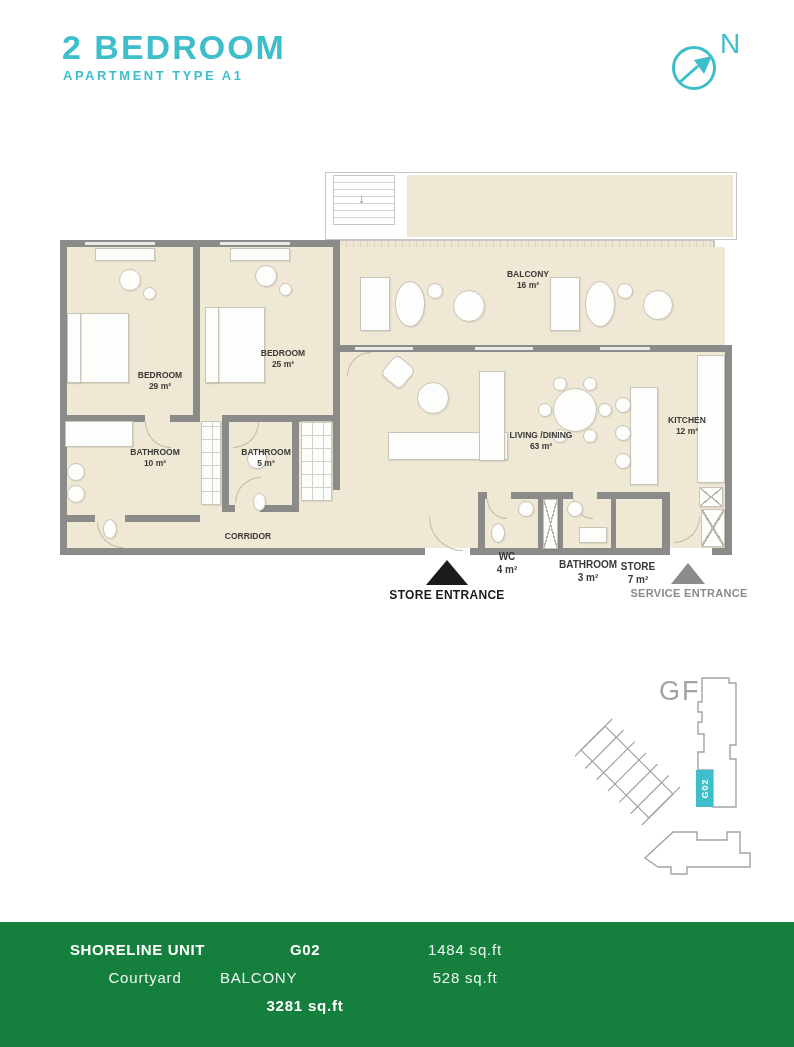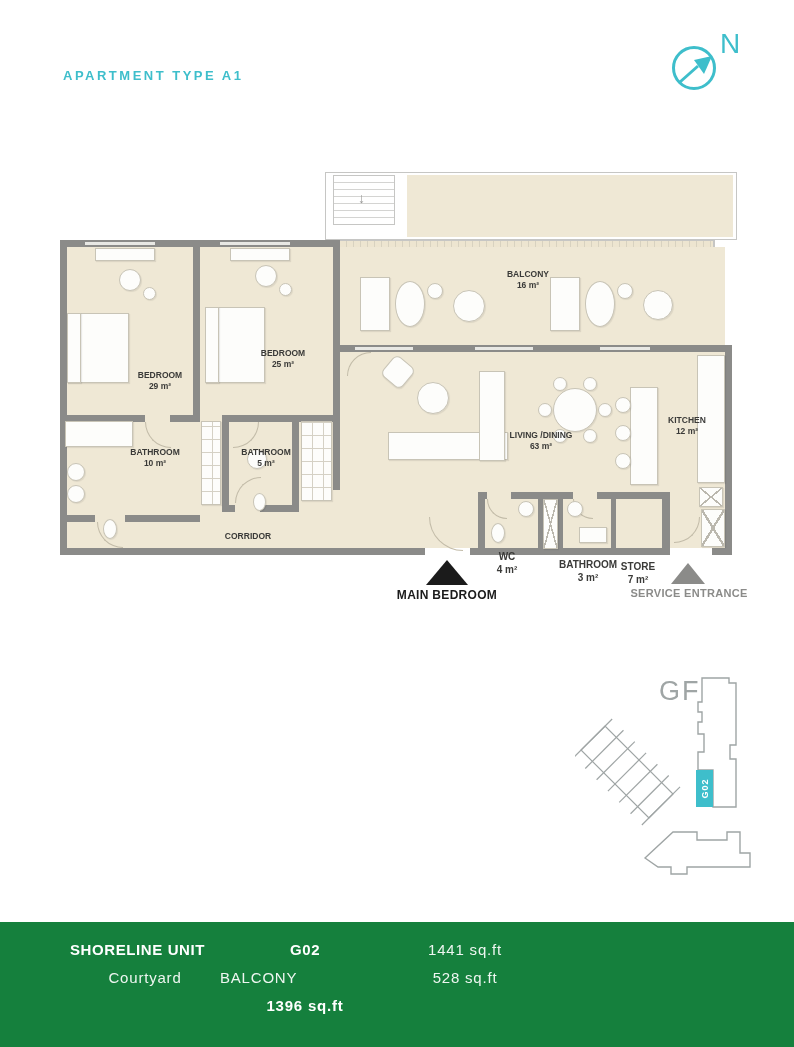--- a/index.html
+++ b/index.html
@@ -60,20 +60,21 @@
   .sumgrid > div { height:28px; line-height:28px; font-size:15px; color:rgba(255,255,255,0.93); letter-spacing:0.8px; }
   .sumgrid .hd { font-weight:bold; color:#ffffff; letter-spacing:0.6px; }
   .sumgrid .c { text-align:center; }
   .sumgrid .b { font-weight:bold; color:#ffffff; }
 </style>
 </head>
 <body>
 
 <div class="page">
 
+  <div class="title">2 BEDROOM</div>
   <div class="subtitle">APARTMENT TYPE A1</div>
   <div class="compass">
     <div class="circ"></div>
     <svg width="84" height="70" viewBox="0 0 84 70" style="position:absolute;left:0;top:0">
       <line x1="12" y1="52" x2="30" y2="36" stroke="#3EBECB" stroke-width="3"></line>
       <polygon points="26,30 44,26 36,44" fill="#3EBECB"></polygon>
     </svg>
     <span class="nlet">N</span>
   </div>
 
@@ -229,21 +230,21 @@
     <div class="rlabel sm" style="left:583px;top:352px;">
       <span>STORE</span><br>
       <span>7 m²</span>
     </div>
     <div class="rlabel" style="left:193px;top:366px;">
       <span>CORRIDOR</span>
     </div>
   </div>
 
   <div class="tri-main"></div>
-  <div class="ent-main">MAIN BEDROOM</div>
+  <div class="ent-main">STORE ENTRANCE</div>
   <div class="tri-svc"></div>
   <div class="ent-svc">SERVICE ENTRANCE</div>
 
   <svg class="keyplan" viewBox="0 0 205 235">
     <text x="84" y="40" font-size="27" font-weight="300" letter-spacing="2" fill="#9FA5A5">GF</text>
     <path d="M127,18 L154,18 L154,23 L161,23 L161,85 L155,85 L155,99 L161,99 L161,147 L138,147 L138,110 L123,110 L123,92 L129,92 L129,74 L123,74 L123,62 L127,62 L127,52 L123,52 L123,42 L127,42 Z" fill="none" stroke="#9FA5A5" stroke-width="1.4"></path>
     <rect x="121" y="110" width="17" height="37" fill="#3EBECB"></rect>
     <text transform="rotate(-90 129.5 128.5)" x="129.5" y="132" font-size="9" font-weight="bold" letter-spacing="1" text-anchor="middle" fill="#ffffff">G02</text>
     <g stroke="#9FA5A5" stroke-width="1.2" fill="none" transform="rotate(45 52 112)">
       <rect x="4" y="95" width="96" height="34"></rect>
@@ -256,25 +257,25 @@
       <line x1="100" y1="85" x2="100" y2="139"></line>
     </g>
     <path d="M70,198 L98,172 L122,172 L122,180 L152,180 L152,172 L165,172 L165,193 L175,193 L175,207 L112,207 L112,214 L96,214 L96,207 L83,207 Z" fill="none" stroke="#9FA5A5" stroke-width="1.4"></path>
   </svg>
 
   <div class="bar">
     <div class="sumgrid">
       <div class="hd">SHORELINE UNIT</div>
       <div class="hd c">G02</div>
 
-      <div class="c">1441 sq.ft</div>
+      <div class="c">1484 sq.ft</div>
       <div class="c">Courtyard</div>
 
       <div>BALCONY</div>
       <div class="c">528 sq.ft</div>
       <div></div>
 
-      <div class="b c">1396 sq.ft</div>
+      <div class="b c">3281 sq.ft</div>
       <div></div>
     </div>
   </div>
 
 </div>
 
 </body></html>

